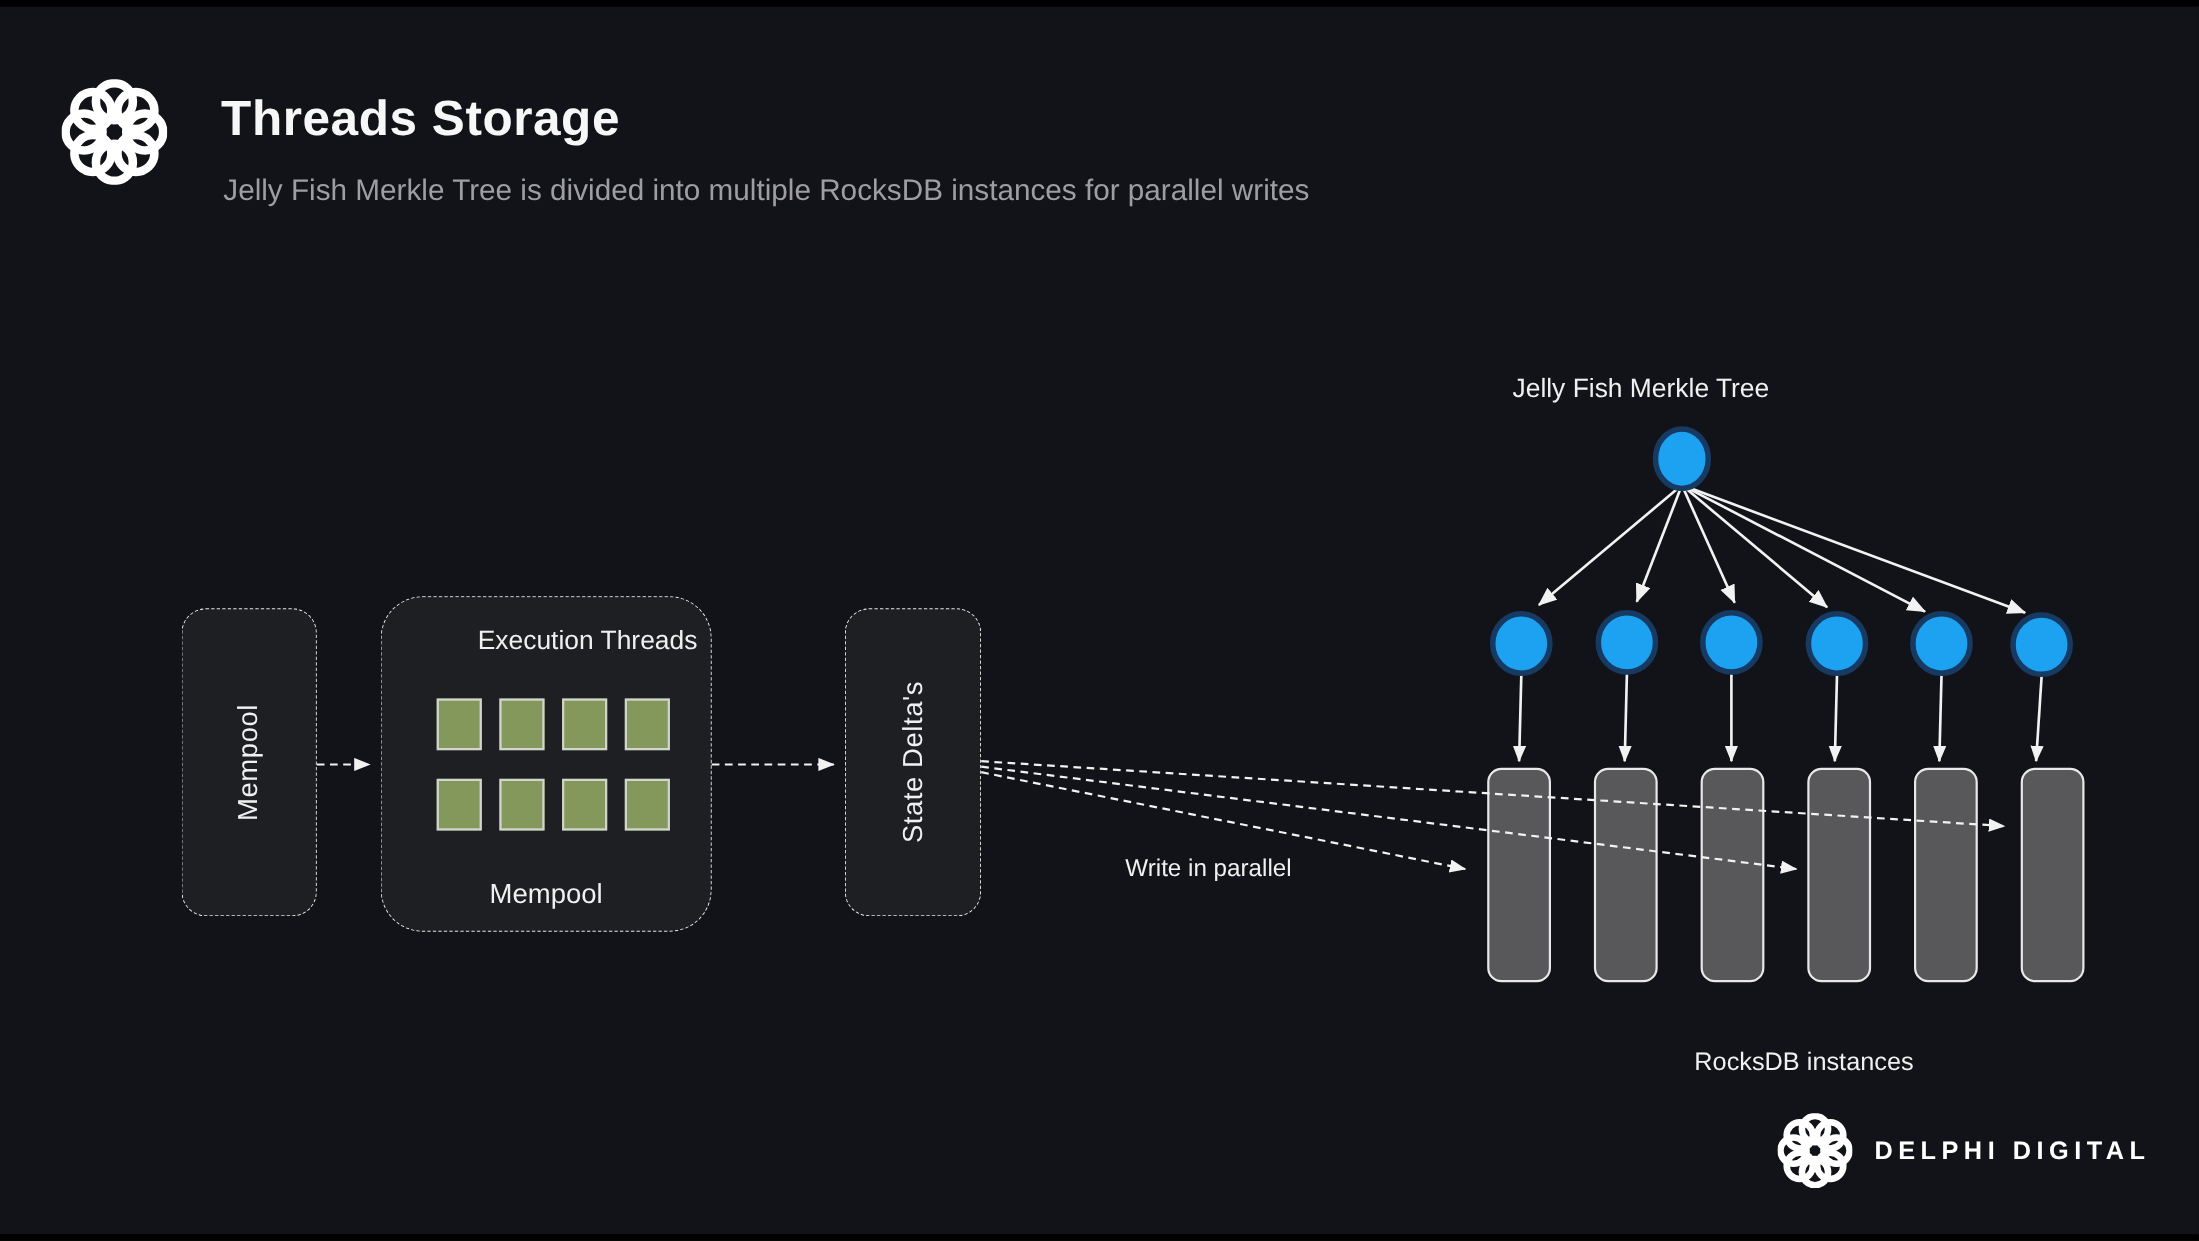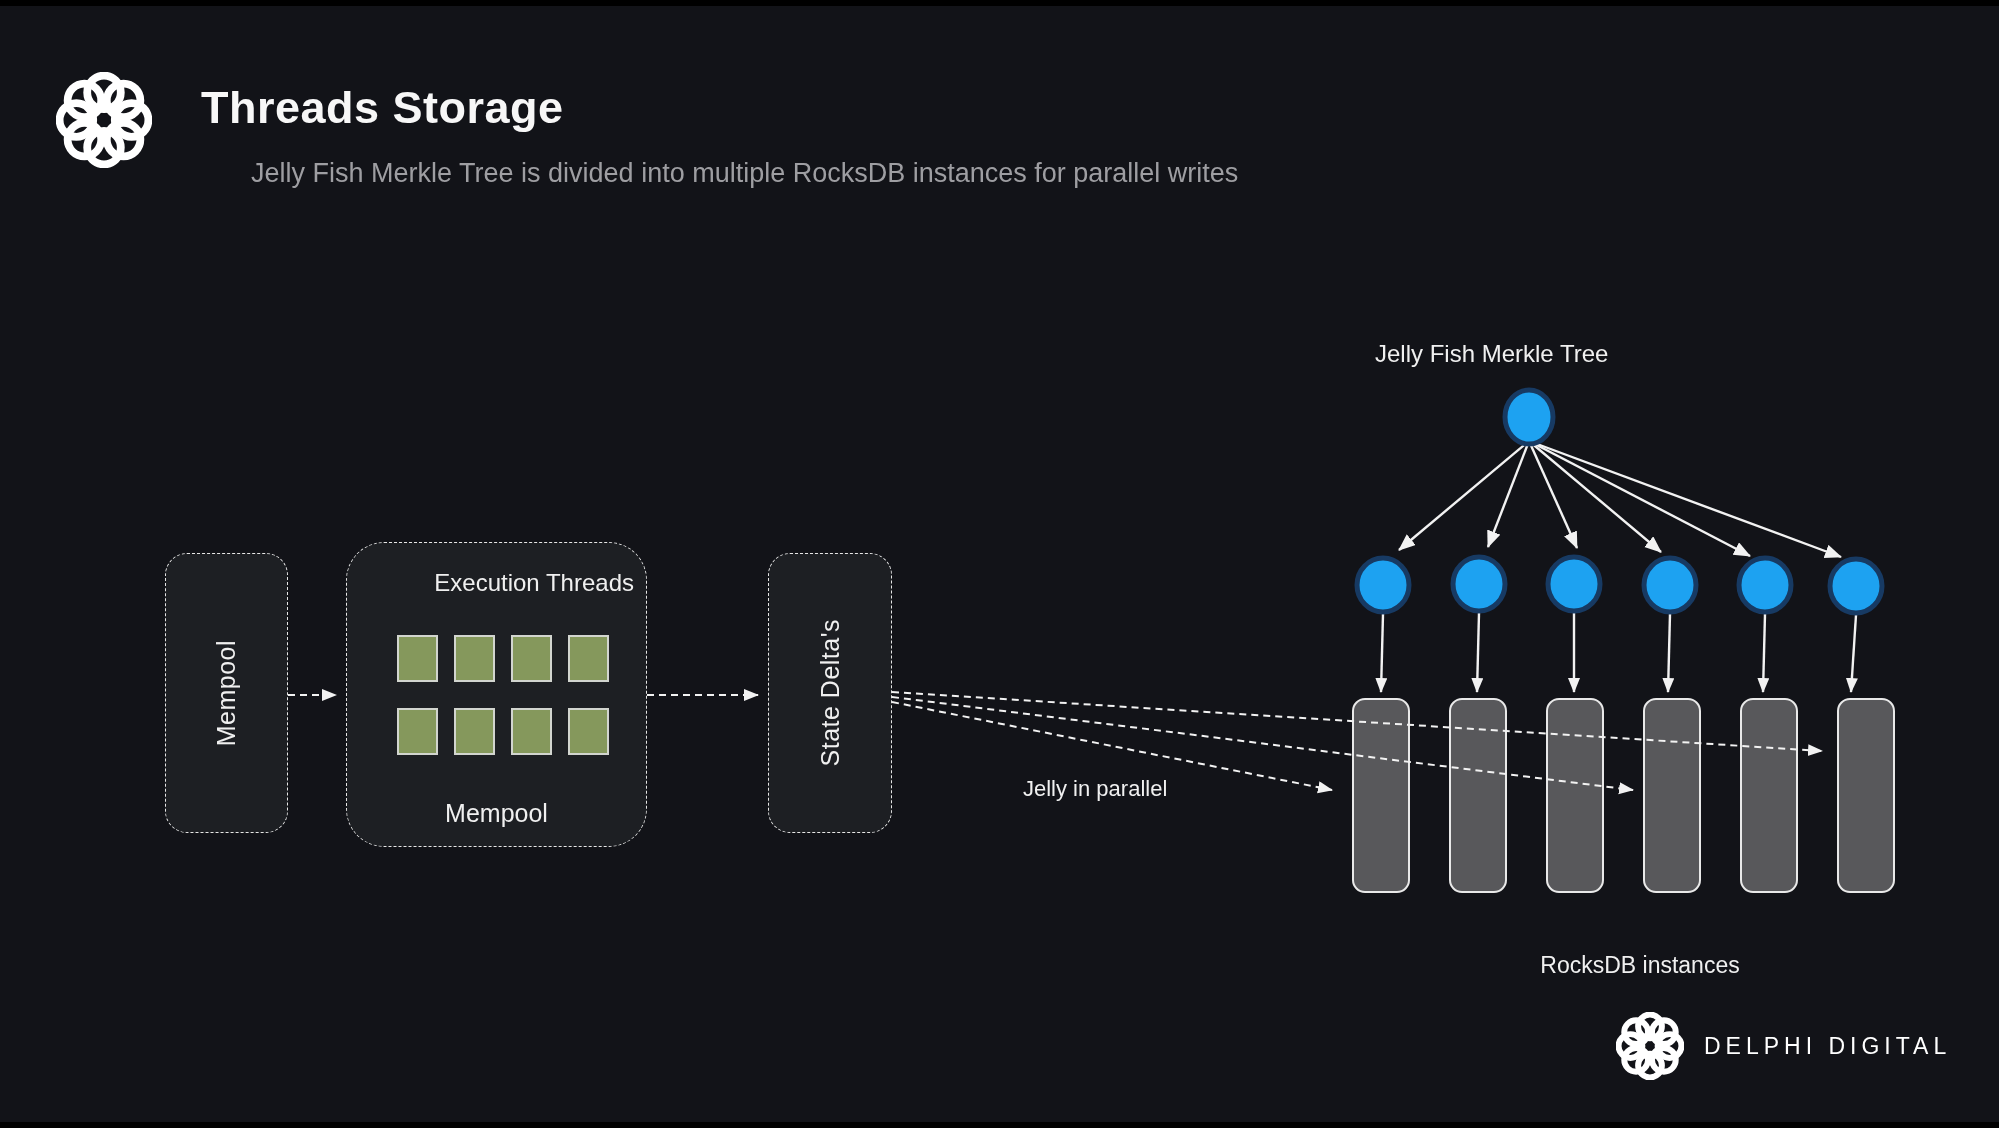--- a/index.html
+++ b/index.html
@@ -9,21 +9,21 @@
     --subtitle-text:#9e9ea2; --label-text:#f0f0f0;
   }
   *{margin:0;padding:0;box-sizing:border-box;}
   html,body{width:1999px;height:1128px;}
   body{background:var(--background);font-family:"Liberation Sans",sans-serif;overflow:hidden;position:relative;}
   .strip{position:absolute;left:0;width:1999px;height:6px;background:var(--edge-strip);}
   .strip.top{top:0;} .strip.bottom{bottom:0;}
 
   .logo-wrap{position:absolute;left:56px;top:72px;width:96px;height:96px;}
   .page-title{position:absolute;left:201px;top:82px;font-size:45px;font-weight:700;color:var(--title-text);letter-spacing:.5px;}
-  .page-subtitle{position:absolute;left:203px;top:158px;font-size:27px;font-weight:400;color:var(--subtitle-text);margin-left:48px;}
+  .page-subtitle{position:absolute;left:203px;top:158px;font-size:27px;font-weight:400;color:var(--subtitle-text);}
 
   .panel{position:absolute;background:var(--panel-fill);border:1.6px dashed var(--panel-border);
          display:flex;align-items:center;justify-content:center;}
   .panel.mempool{left:165px;top:553px;width:123px;height:280px;border-radius:22px;}
   .panel.statedeltas{left:768px;top:553px;width:124px;height:280px;border-radius:22px;}
   .panel.execution{left:346px;top:542px;width:301px;height:305px;border-radius:38px;}
   .vlabel{writing-mode:vertical-rl;transform:rotate(180deg);font-size:25px;color:var(--label-text);letter-spacing:.5px;}
 
   .exec-title{position:absolute;left:0;right:12px;top:26px;text-align:right;font-size:24px;color:var(--label-text);}
   .exec-caption{position:absolute;left:0;right:0;top:256px;text-align:center;font-size:25px;color:var(--label-text);}
@@ -39,21 +39,21 @@
 
   svg.overlay{position:absolute;left:0;top:0;z-index:5;pointer-events:none;}
   .tree-edge,.drop-edge{stroke:var(--arrow);stroke-width:2.4;fill:none;}
   .flow-dash{stroke:var(--arrow);stroke-width:2;fill:none;stroke-dasharray:7 5;}
   .ah-fill{fill:var(--arrow);}
   .node{fill:var(--node-blue);stroke:var(--node-border);stroke-width:5;}
   .knot{stroke:#ffffff;fill:none;}
 
   .brand{position:absolute;left:1616px;top:1012px;display:flex;align-items:center;}
   .brand-icon{width:68px;height:68px;}
-  .brand-word{margin-left:20px;font-size:23px;font-weight:400;color:#ffffff;letter-spacing:5px;}
+  .brand-word{margin-left:20px;font-size:23px;font-weight:700;color:#ffffff;letter-spacing:5px;}
 </style>
 </head>
 <body>
 
 <div class="strip top"></div>
 <div class="strip bottom"></div>
 
 <div class="logo-wrap">
   <svg width="96" height="96" viewBox="-40 -40 80 80">
     <g class="knot" stroke-width="6.5">
@@ -85,21 +85,21 @@
   <div class="thread-sq" style="left:107px;top:165px;"></div>
   <div class="thread-sq" style="left:164px;top:165px;"></div>
   <div class="thread-sq" style="left:221px;top:165px;"></div>
   <div class="exec-caption">Mempool</div>
 </div>
 
 <div class="panel statedeltas">
   <span class="vlabel">State Delta's</span>
 </div>
 
-<div class="float-label write-label">Jelly in parallel</div>
+<div class="float-label write-label">Write in parallel</div>
 
 <div class="float-label tree-title">Jelly Fish Merkle Tree</div>
 
 <div class="db-box" style="left:1352px;"></div>
 <div class="db-box" style="left:1449px;"></div>
 <div class="db-box" style="left:1546px;"></div>
 <div class="db-box" style="left:1643px;"></div>
 <div class="db-box" style="left:1740px;"></div>
 <div class="db-box" style="left:1837px;"></div>
 <div class="float-label db-label">RocksDB instances</div>

